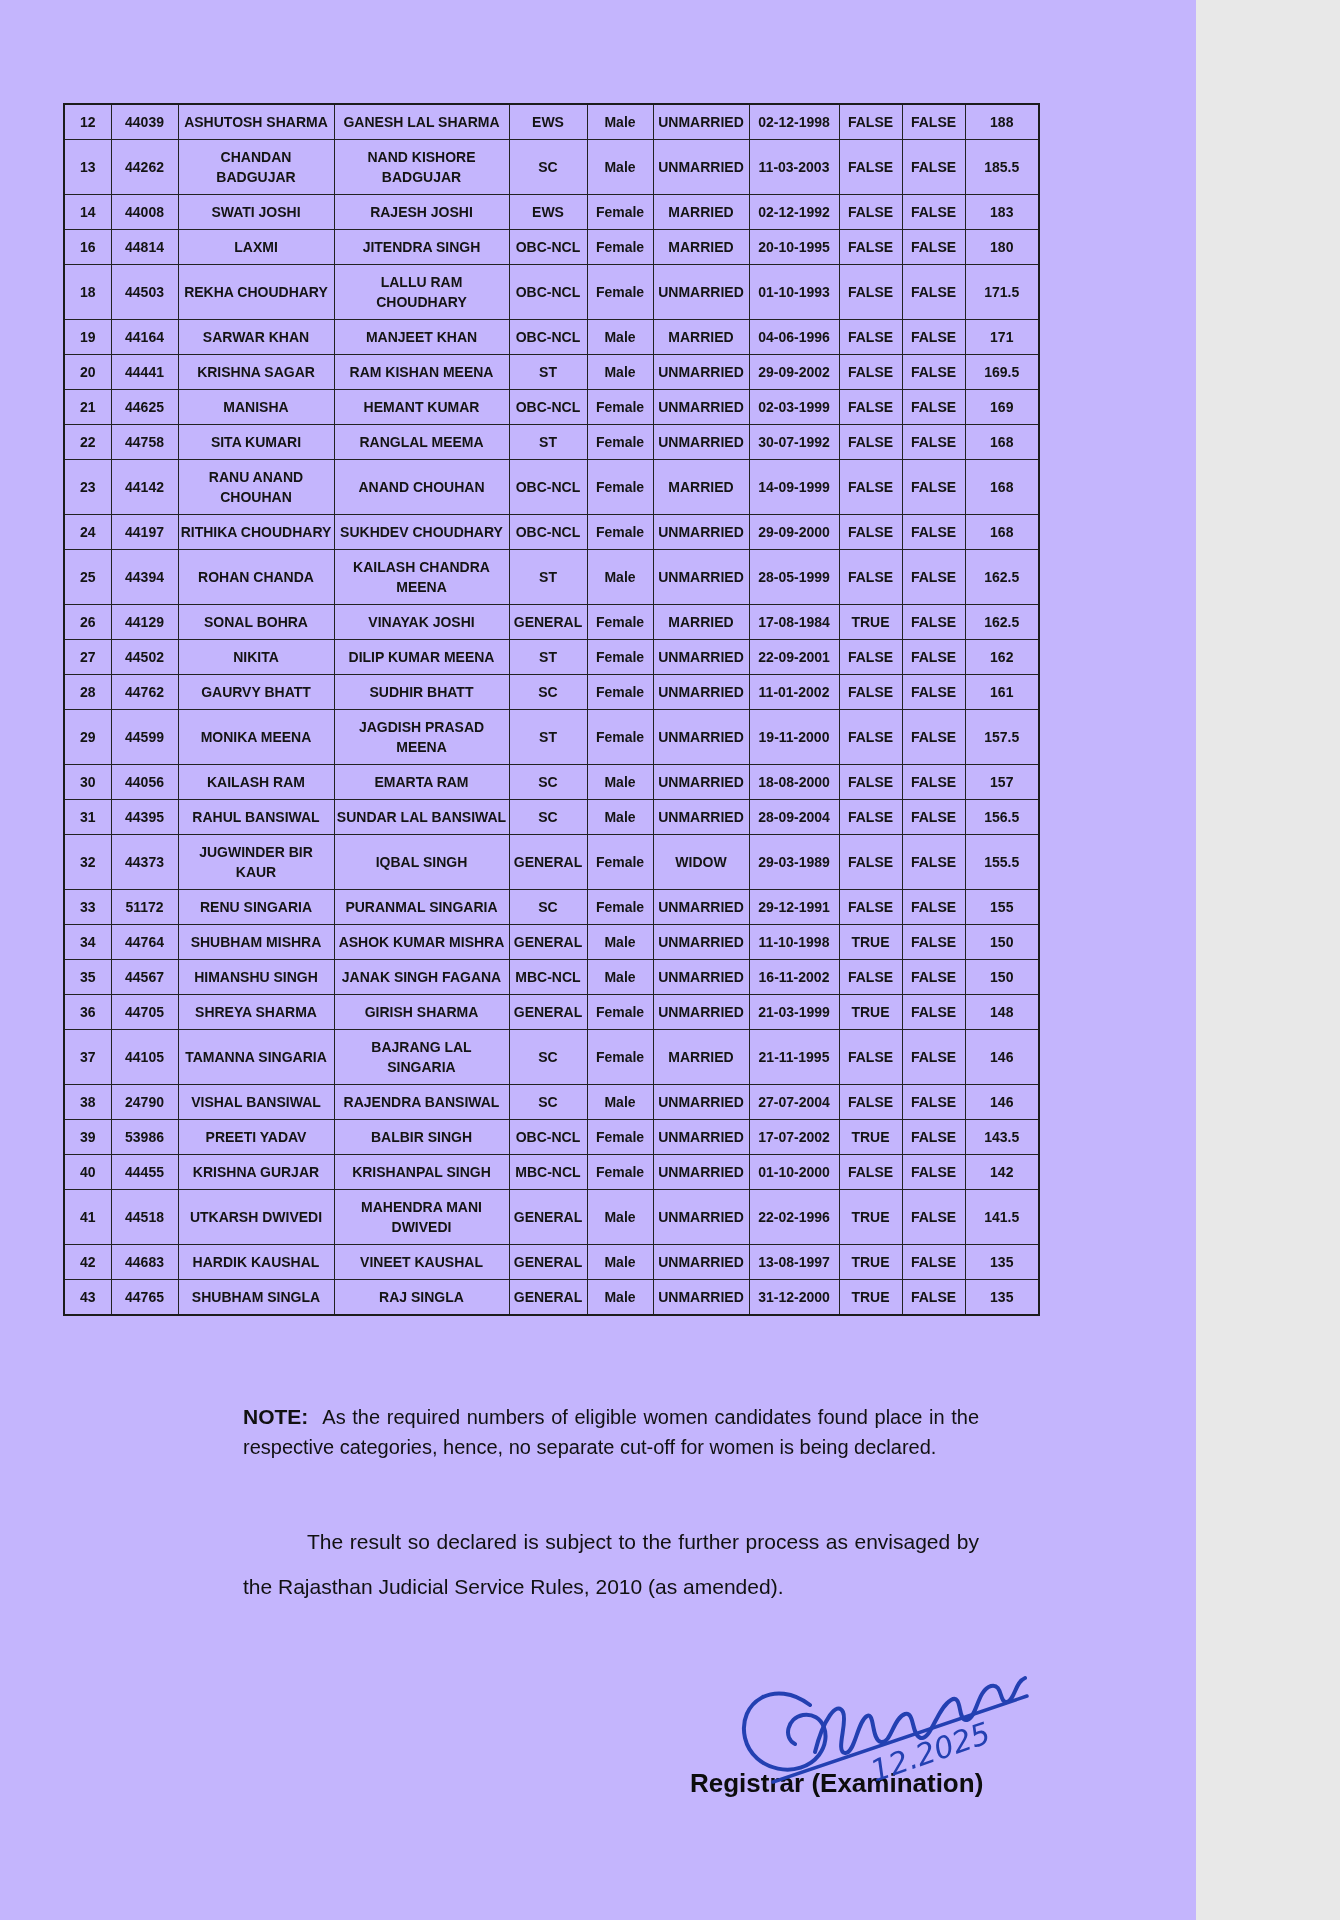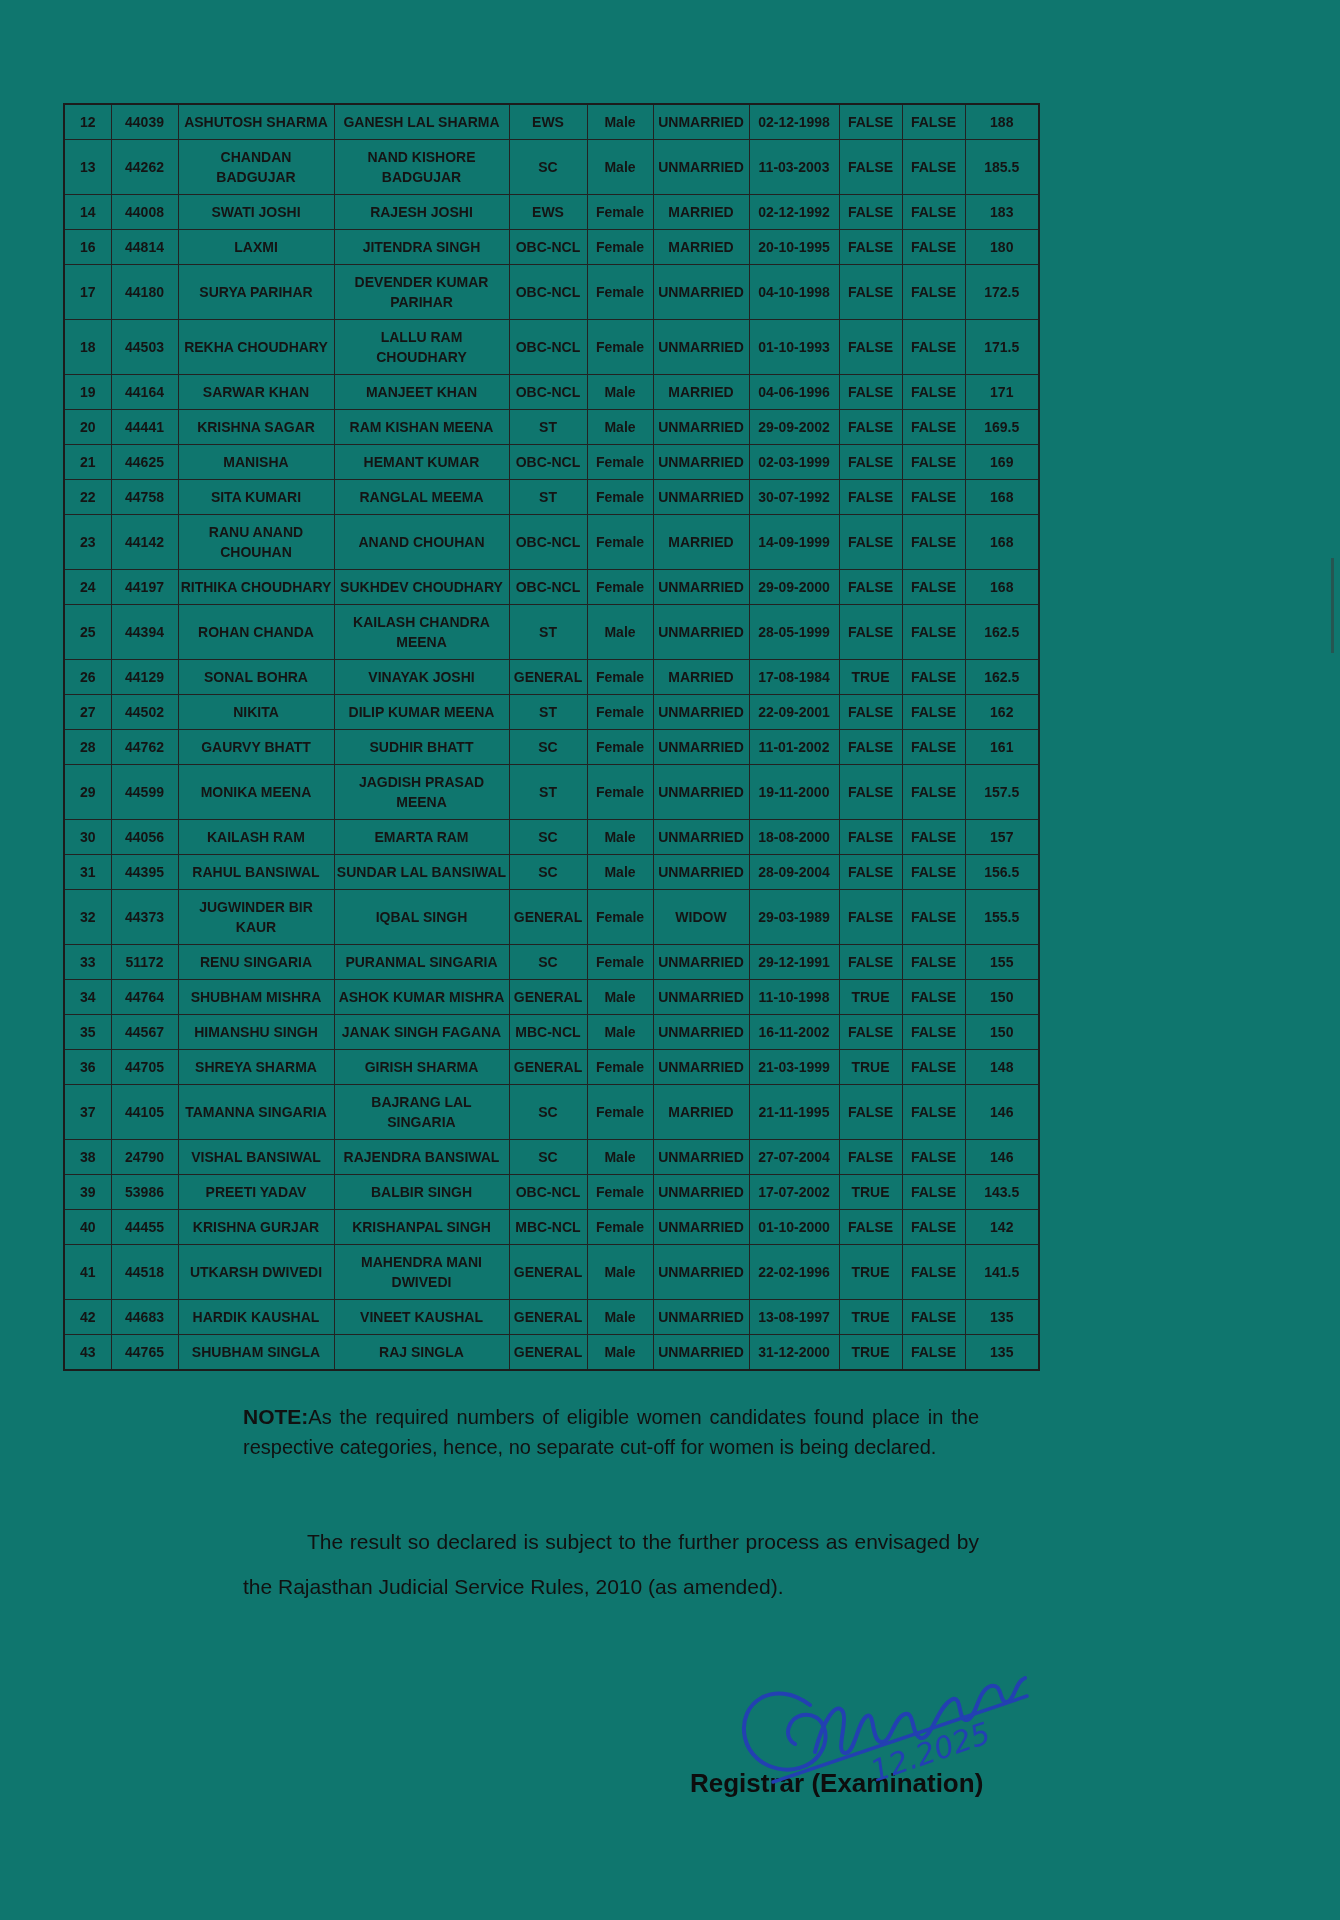--- a/index.html
+++ b/index.html
@@ -1,19 +1,19 @@
 <!DOCTYPE html>
 <html><head>
 <meta charset="utf-8">
 <style>
   html,body{margin:0;padding:0;background:#e8e8e8;}
   .page{
     position:relative;
-    width:1340px;height:1920px;
-    background:#0f766e;
+    width:1196px;height:1920px;
+    background:#c4b5fd;
     font-family:"Liberation Sans", sans-serif;
     color:#161616;
     overflow:hidden;
   }
   
   .results-table{
     position:absolute;
     left:63px; top:103px;
     width:975px;
     border-collapse:collapse;
@@ -38,20 +38,21 @@
     left:243px; top:1382px;
     width:736px;
     font-size:20px;
     line-height:30px;
     text-align:justify;
     color:#111111;
   }
   .note-para .note-label{
     font-weight:bold;
     font-size:21px;
+    margin-right:14px;
   }
   
   .closing-para{
     position:absolute;
     left:243px; top:1498px;
     width:736px;
     font-size:21px;
     line-height:45px;
     text-align:justify;
     text-indent:64px;
@@ -155,34 +156,20 @@
           <td>JITENDRA SINGH</td>
           <td>OBC-NCL</td>
           <td>Female</td>
           <td>MARRIED</td>
           <td>20-10-1995</td>
           <td>FALSE</td>
           <td>FALSE</td>
           <td>180</td>
         </tr>
         <tr>
-          <td>17</td>
-          <td>44180</td>
-          <td>SURYA PARIHAR</td>
-          <td>DEVENDER KUMAR
-PARIHAR</td>
-          <td>OBC-NCL</td>
-          <td>Female</td>
-          <td>UNMARRIED</td>
-          <td>04-10-1998</td>
-          <td>FALSE</td>
-          <td>FALSE</td>
-          <td>172.5</td>
-        </tr>
-        <tr>
           <td>18</td>
           <td>44503</td>
           <td>REKHA CHOUDHARY</td>
           <td>LALLU RAM CHOUDHARY</td>
           <td>OBC-NCL</td>
           <td>Female</td>
           <td>UNMARRIED</td>
           <td>01-10-1993</td>
           <td>FALSE</td>
           <td>FALSE</td>

